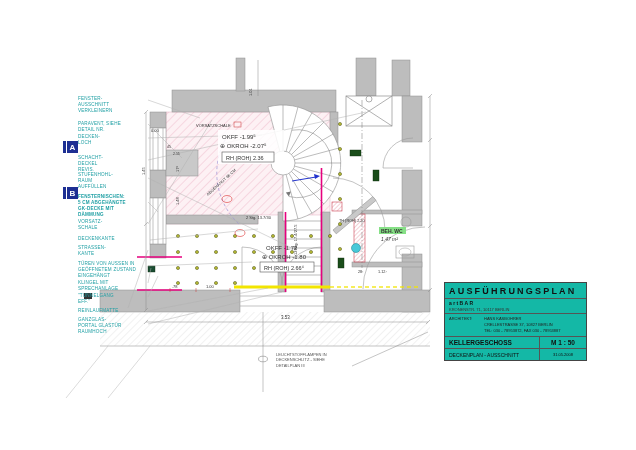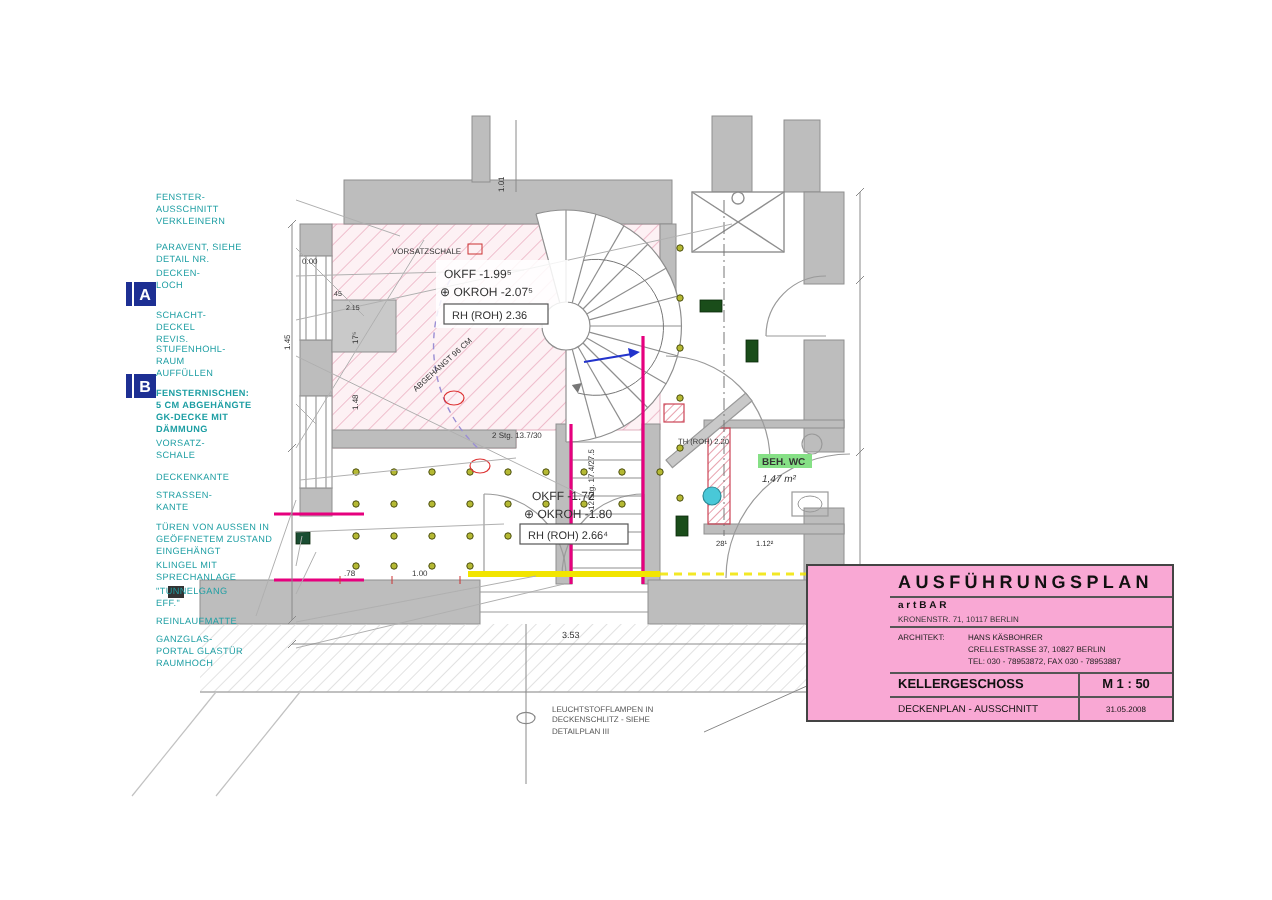--- a/index.html
+++ b/index.html
@@ -12,22 +12,22 @@
   .lbl.bold{font-weight:bold;}
   
   .marker{position:absolute;left:63px;display:flex;height:12px;}
   .marker .bar{width:3px;background:#1d2f93;margin-right:1px;}
   .marker .box{width:11px;background:#1d2f93;color:#fff;font-size:8px;font-weight:bold;
                display:flex;align-items:center;justify-content:center;}
   
   .lampnote{position:absolute;left:276px;top:352px;width:78px;font-size:4px;line-height:1.35;
             color:#555;white-space:pre-line;}
   
-  .tblock{position:absolute;left:403px;top:282px;width:141px;background:#f9a8d4;
-          border:1.2px solid #444;color:#111;padding-left:41px;}
+  .tblock{position:absolute;left:444px;top:282px;width:141px;background:#14b8a6;
+          border:1.2px solid #444;color:#111;}
   .tb-r1{font-weight:bold;font-size:9px;letter-spacing:2.2px;padding:2.5px 4px 2px 4px;
          border-bottom:1px solid #555;white-space:nowrap;}
   .tb-r2{padding:1.5px 4px;border-bottom:1px solid #555;}
   .tb-proj{font-size:5px;font-weight:bold;letter-spacing:1.4px;}
   .tb-addr{font-size:4px;color:#333;margin-top:.5px;}
   .tb-r3{display:flex;gap:5px;padding:2px 4px;border-bottom:1px solid #555;font-size:4px;color:#222;}
   .tb-arch-label{width:30px;flex:none;}
   .tb-arch-info div{margin-bottom:1px;}
   .tb-r4{display:flex;border-bottom:1px solid #555;}
   .tb-floor{flex:1;font-weight:bold;font-size:6.5px;padding:2px 4px;}

